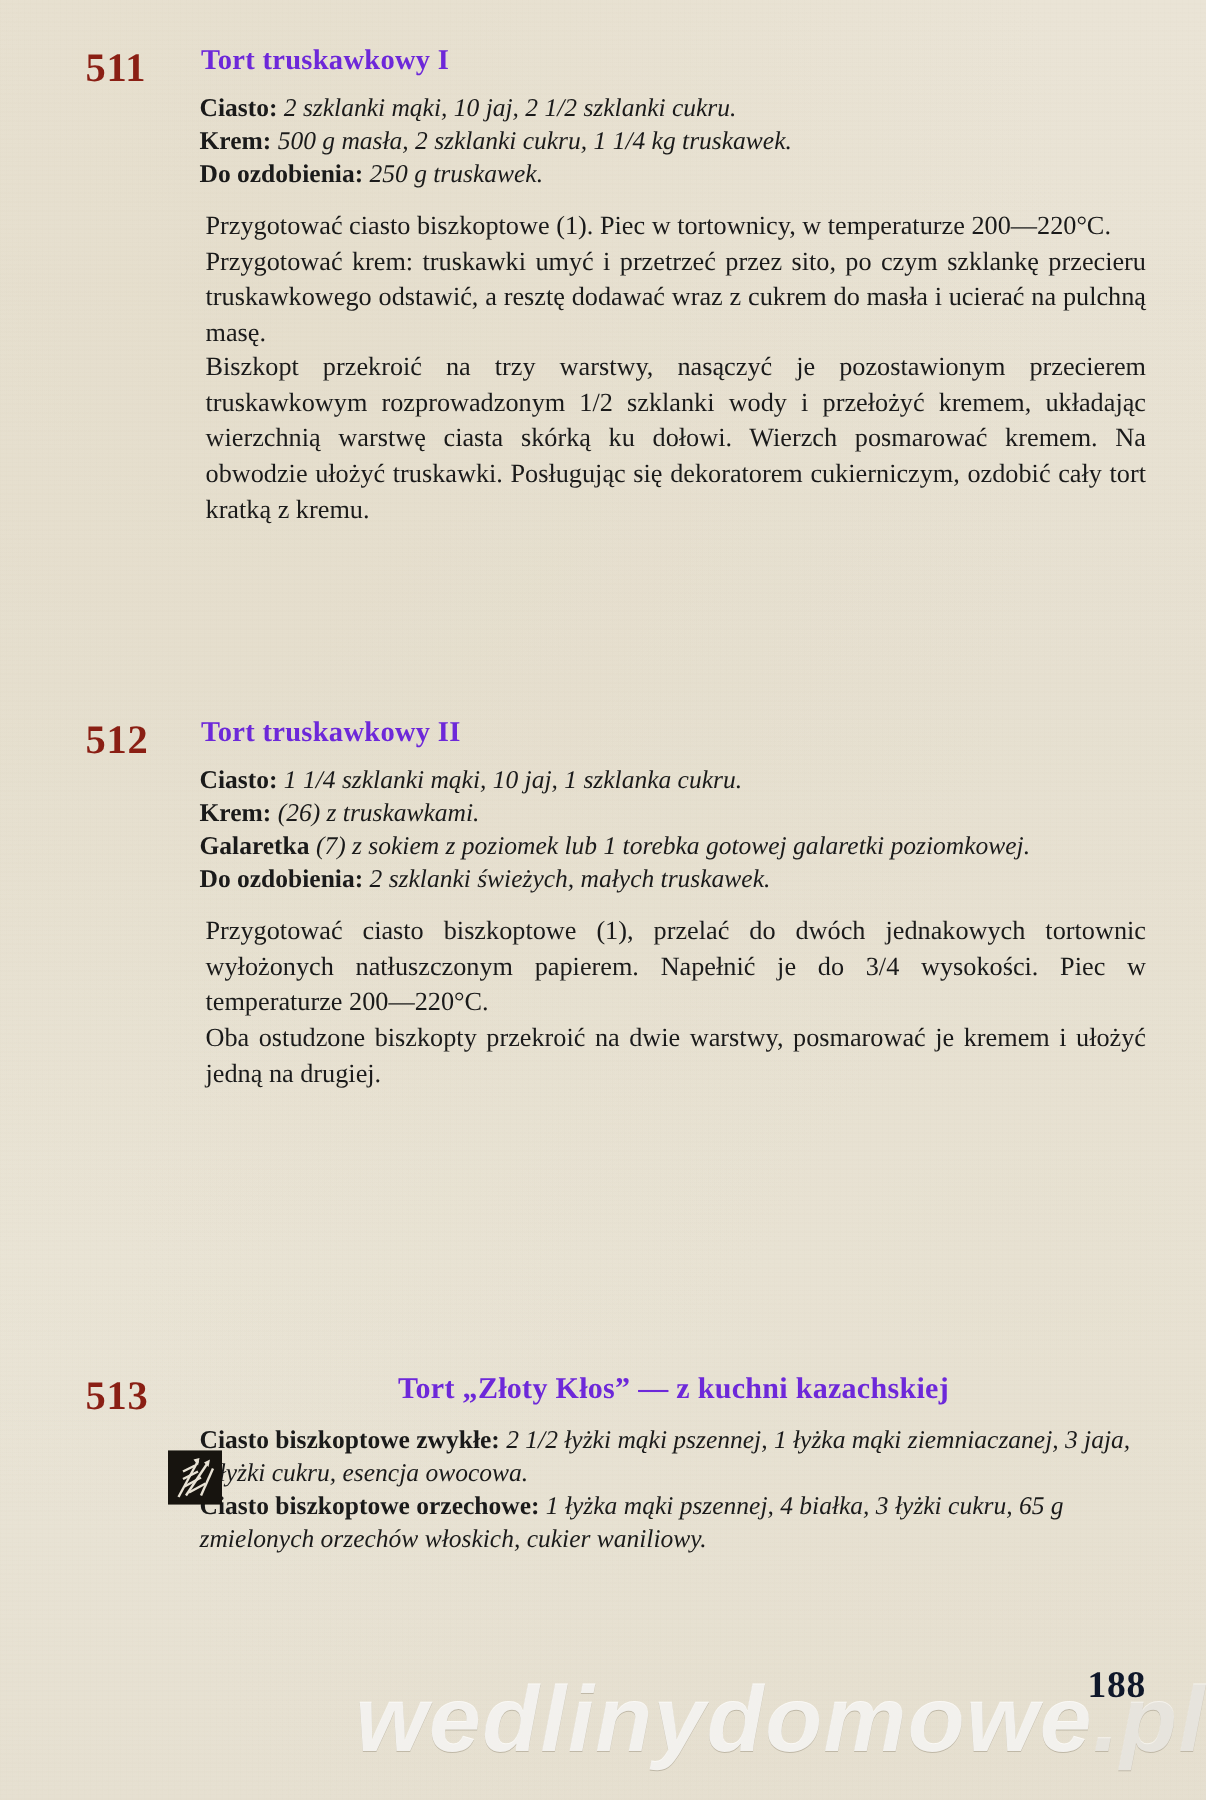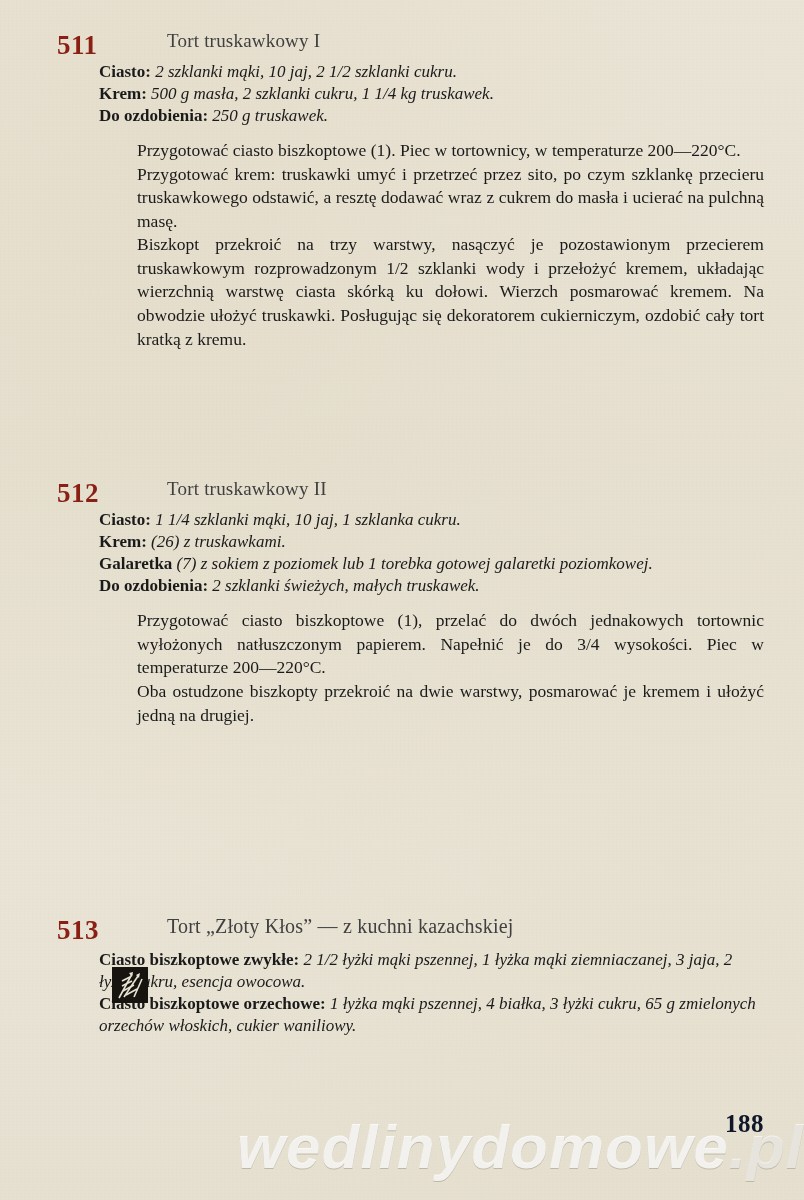--- a/index.html
+++ b/index.html
@@ -47,31 +47,32 @@
     left: 0;
     top: 0;
     width: 72px;
     font-family: "Liberation Serif", serif;
     font-weight: bold;
     font-size: 27px;
     color: #8a1f14;
     letter-spacing: 0.5px;
   }
   .rec-title {
-    margin-left: 110px;
-    font-weight: normal;
+    margin-left: 77px;
+    font-weight: bold;
     font-size: 19px;
     letter-spacing: 0.2px;
-    color: #404040;
+    color: #6d28d9;
   }
   .rec-title.big {
     font-size: 20px;
+    text-align: center;
   }
   .ingredients {
-    margin-left: 42px;
+    margin-left: 76px;
     margin-top: 9px;
     font-size: 17px;
     line-height: 1.30;
   }
   .ing-line b {
     font-weight: bold;
     font-style: normal;
   }
   .ing-line i {
     font-style: italic;

